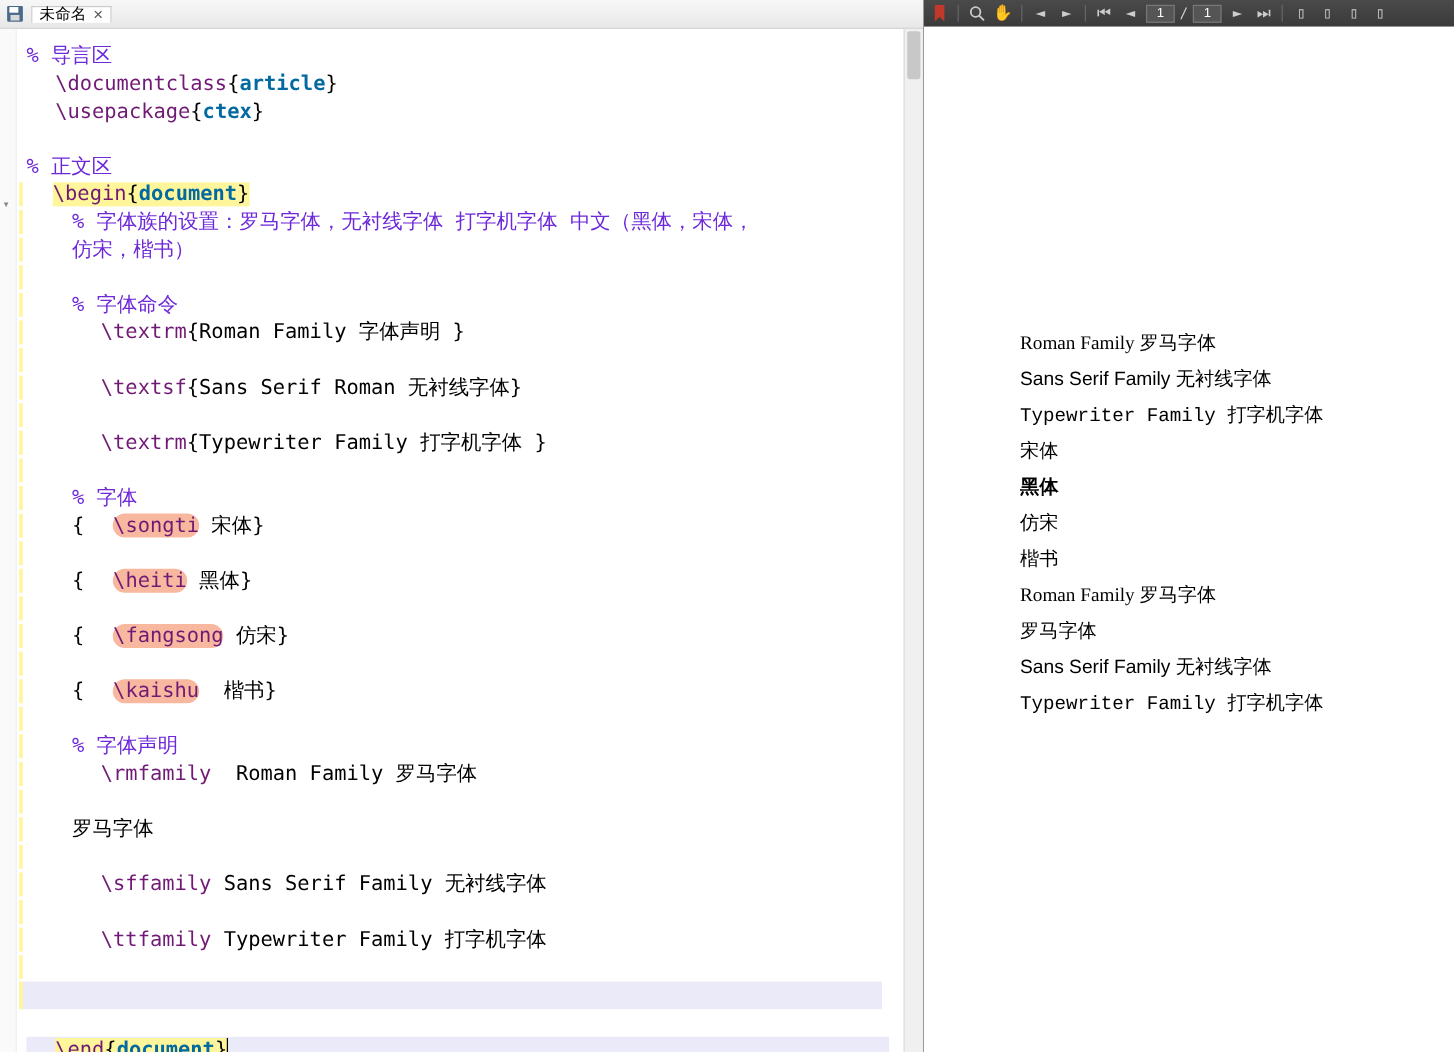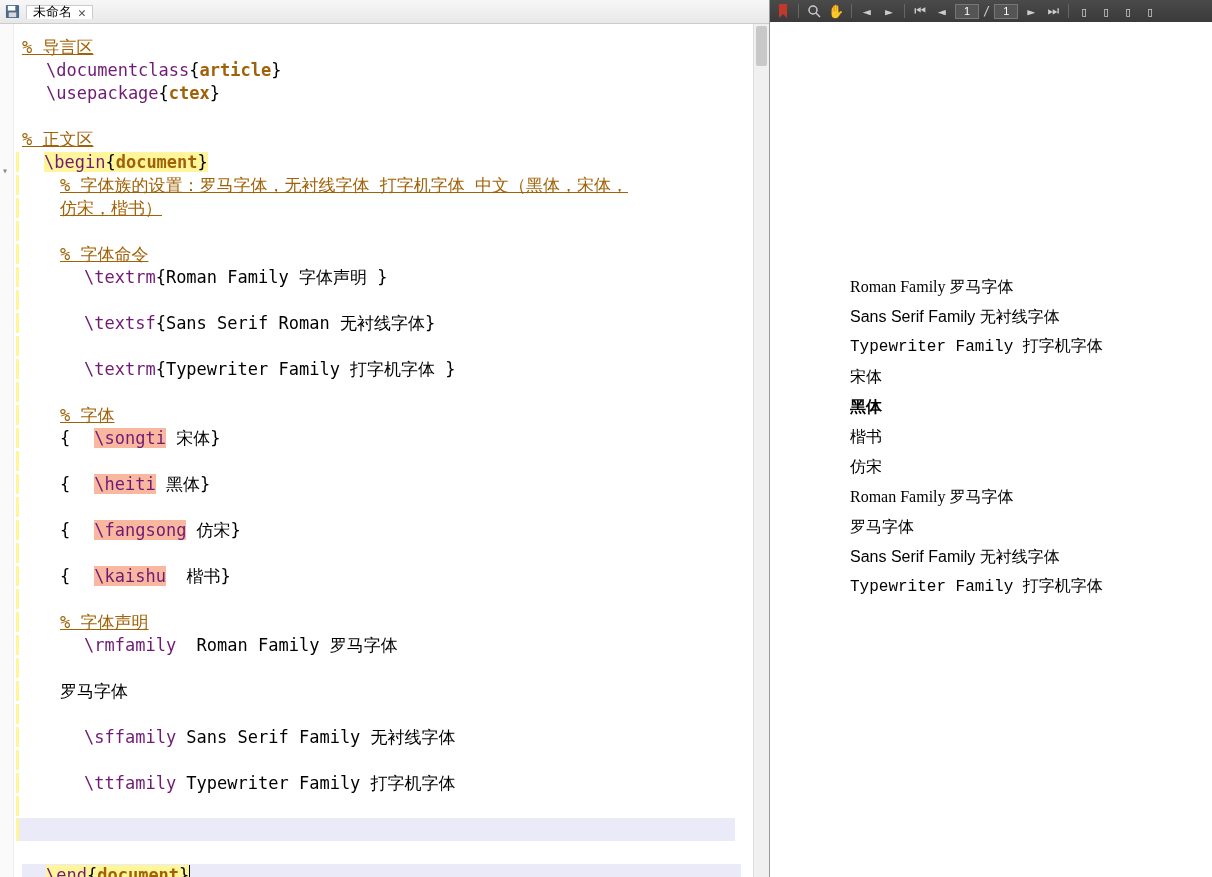--- a/index.html
+++ b/index.html
@@ -83,25 +83,25 @@
     position: relative;
   }
   .scroll-thumb {
     position: absolute;
     top: 2px; left: 2px; right: 2px;
     height: 40px;
     background: #c8c8c8;
     border-radius: 2px;
   }
   
-  .cmt { color: #a16207; text-decoration: underline; }
+  .cmt { color: #6d28d9; }
   .cmd { color: #701a75; font-weight: normal; margin-left: 24px; }
-  .arg { color: #a16207; font-weight: bold; }
+  .arg { color: #0369a1; font-weight: bold; }
   .hl-yellow { background: #fff59a; }
-  .hl-pink { background: #f8b8a0; }
+  .hl-pink { background: #f8b8a0; border-radius: 10px; }
   .hl-lav { background: #eaeaf8; }
   .cursor { border-right: 1px solid #000; }
   .indent1 { margin-left: 40px; display: inline-block; }
   .body-line { border-left: 3px solid #fff59a; padding-left: 1px; margin-left: -6px; }
 
   
   .pdf-pane {
     flex: 1;
     display: flex;
     flex-direction: column;
@@ -245,21 +245,21 @@
     <span class="tb-icon">▯</span>
     <span class="tb-icon">▯</span>
   </div>
   <div class="pdf-page-wrap">
     <div class="pdf-page" id="pdf-content">
         <div class="pdf-line serif">Roman Family 罗马字体</div>
         <div class="pdf-line sans">Sans Serif Family 无衬线字体</div>
         <div class="pdf-line mono">Typewriter Family 打字机字体</div>
         <div class="pdf-line serif">宋体</div>
         <div class="pdf-line serif heiti">黑体</div>
+        <div class="pdf-line serif">仿宋</div>
         <div class="pdf-line serif">楷书</div>
-        <div class="pdf-line serif">仿宋</div>
         <div class="pdf-line serif">Roman Family 罗马字体</div>
         <div class="pdf-line serif">罗马字体</div>
         <div class="pdf-line sans">Sans Serif Family 无衬线字体</div>
         <div class="pdf-line mono">Typewriter Family 打字机字体</div>
       </div>
   </div>
 </div>
 
 </body></html>

